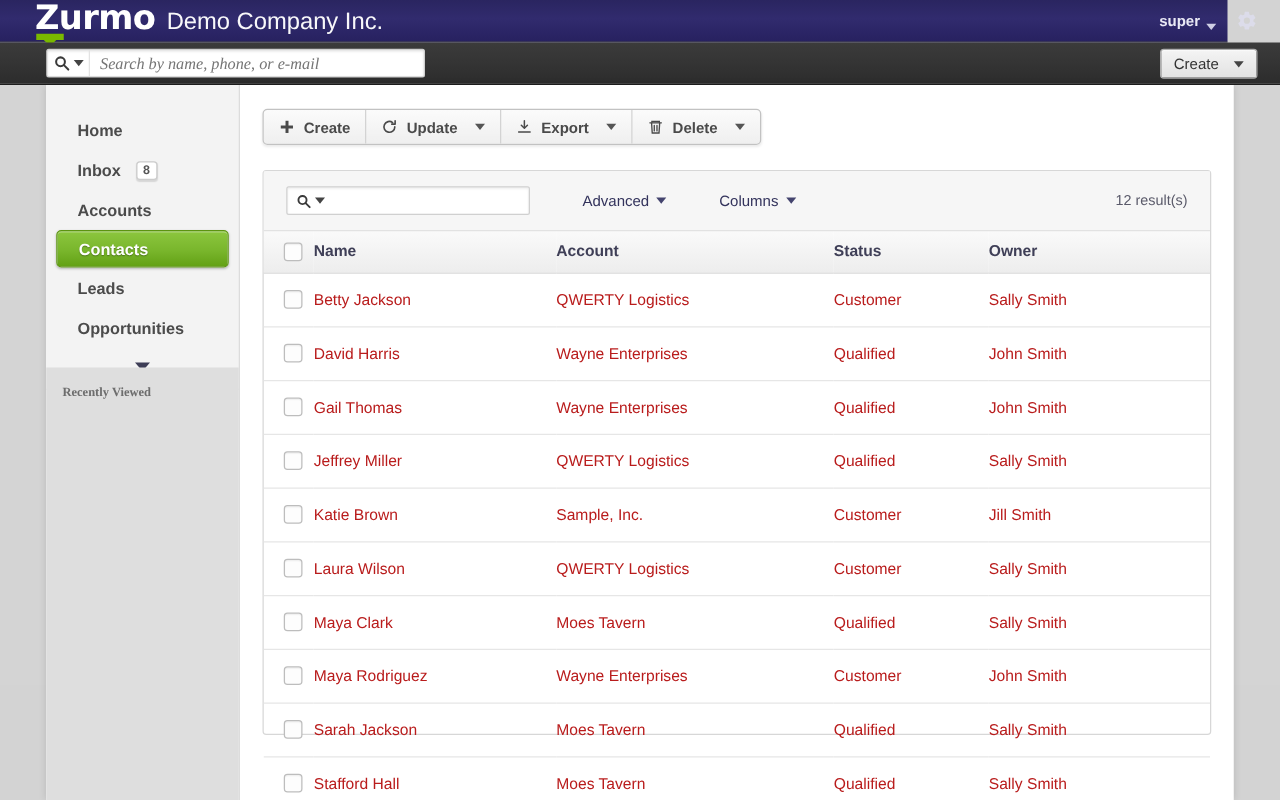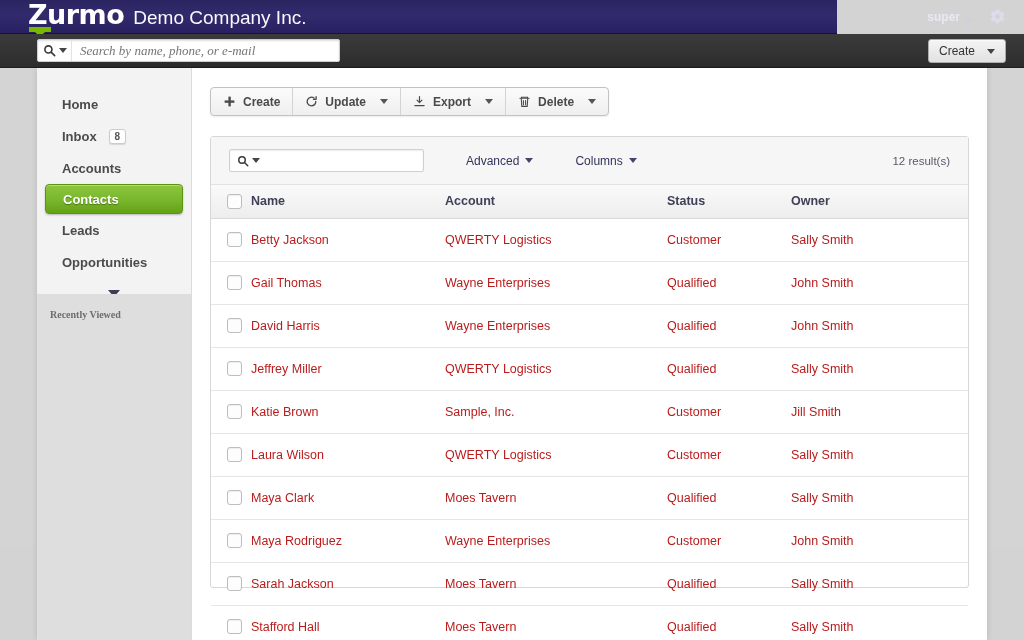--- a/index.html
+++ b/index.html
@@ -5,21 +5,21 @@
   * { box-sizing: border-box; margin: 0; padding: 0; }
   html, body {
     width: 1024px; height: 640px;
     overflow: hidden;
     font-family: "Liberation Sans", sans-serif;
     background: #d3d3d3;
   }
 
   
   .brandbar {
-    position: absolute; left: 0; top: 0; width: 837px; height: 34px;
+    position: absolute; left: 0; top: 0; width: 982px; height: 34px;
     background: linear-gradient(to bottom, #2a2560 0%, #312b6e 45%, #272160 100%);
     border-bottom: 1px solid #15123a;
   }
   .brandbar-inner { position: relative; width: 1024px; height: 34px; }
   .logo-wrap {
     position: absolute; left: 28px; top: 0px;
     display: flex; align-items: baseline;
   }
   .logo-z {
     position: relative;
@@ -383,30 +383,30 @@
               </td>
               <td class="col-name">Betty Jackson</td>
               <td class="col-acct">QWERTY Logistics</td>
               <td class="col-stat">Customer</td>
               <td class="col-owner">Sally Smith</td>
             </tr>
             <tr>
               <td class="col-chk">
                 <span class="chkbox"></span>
               </td>
+              <td class="col-name">David Harris</td>
+              <td class="col-acct">Wayne Enterprises</td>
+              <td class="col-stat">Qualified</td>
+              <td class="col-owner">John Smith</td>
+            </tr>
+            <tr>
+              <td class="col-chk">
+                <span class="chkbox"></span>
+              </td>
               <td class="col-name">Gail Thomas</td>
-              <td class="col-acct">Wayne Enterprises</td>
-              <td class="col-stat">Qualified</td>
-              <td class="col-owner">John Smith</td>
-            </tr>
-            <tr>
-              <td class="col-chk">
-                <span class="chkbox"></span>
-              </td>
-              <td class="col-name">David Harris</td>
               <td class="col-acct">Wayne Enterprises</td>
               <td class="col-stat">Qualified</td>
               <td class="col-owner">John Smith</td>
             </tr>
             <tr>
               <td class="col-chk">
                 <span class="chkbox"></span>
               </td>
               <td class="col-name">Jeffrey Miller</td>
               <td class="col-acct">QWERTY Logistics</td>

